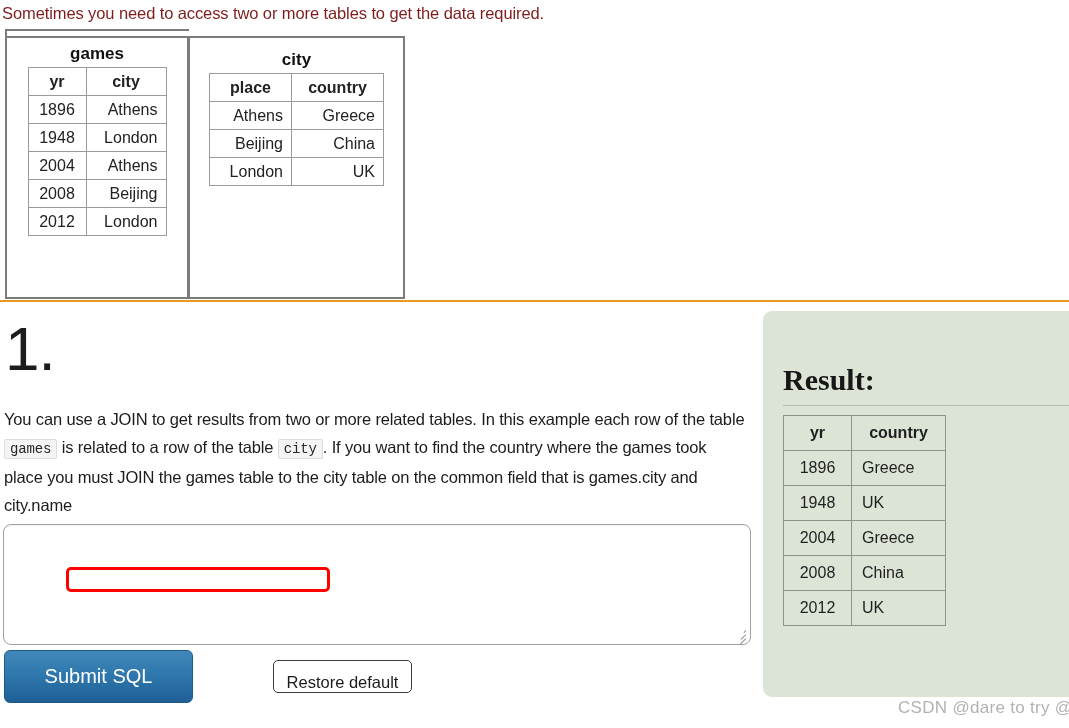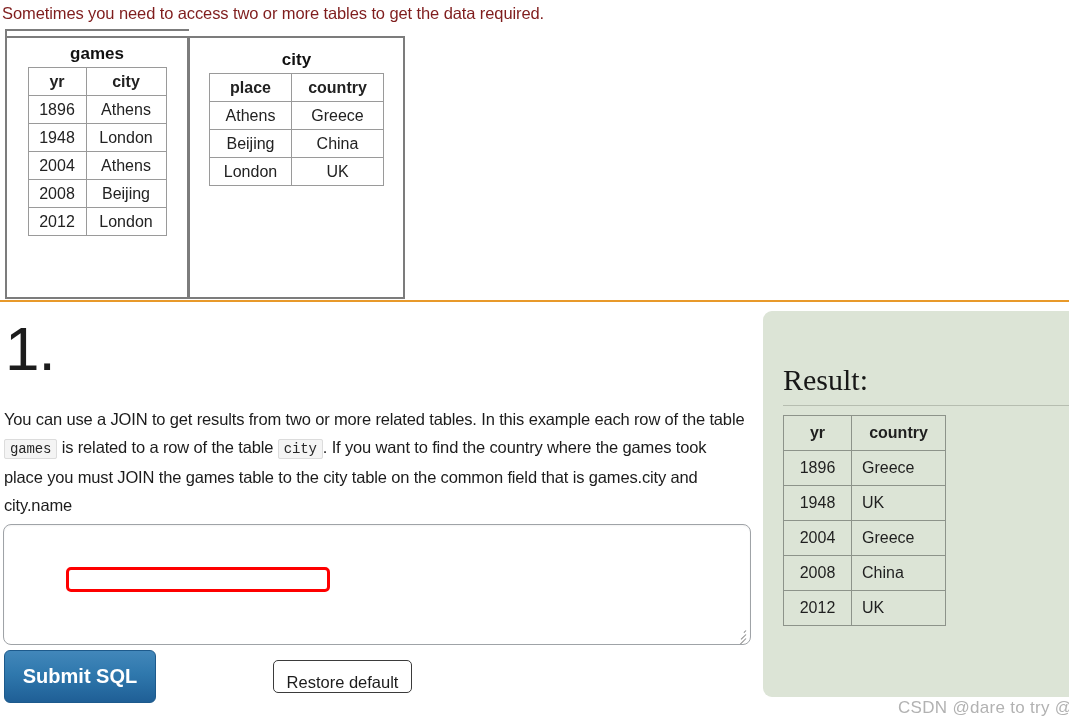--- a/index.html
+++ b/index.html
@@ -74,21 +74,21 @@
     padding: 4px 8px;
     color: #222;
     line-height: 19px;
     white-space: nowrap;
   }
   table.schema th {
     font-weight: bold;
     text-align: center;
     font-size: 16px;
   }
-  table.schema td { text-align: center; }
+  table.schema td { text-align: right; }
   table.schema td.num { text-align: center; }
   #games-table th:nth-child(1), #games-table td:nth-child(1) { width: 58px; }
   #games-table th:nth-child(2), #games-table td:nth-child(2) { width: 80px; }
   #city-table th:nth-child(1), #city-table td:nth-child(1) { width: 82px; }
   #city-table th:nth-child(2), #city-table td:nth-child(2) { width: 92px; }
 
   
   #divider {
     position: absolute;
     left: 0; top: 300px;
@@ -170,30 +170,29 @@
     transform-origin: right center;
   }
   #resize-grip span:nth-child(1) { bottom: 3px;  width: 11px; }
   #resize-grip span:nth-child(2) { bottom: 7px;  width: 7px;  }
   #resize-grip span:nth-child(3) { bottom: 11px; width: 3px;  }
 
   
   #submit-sql {
     position: absolute;
     left: 4px; top: 650px;
-    width: 152px; height: 53px;
+    width: 189px; height: 53px;
     border: 1px solid #1d5a8c;
     border-radius: 6px;
     background: linear-gradient(to bottom, #4287ba 0%, #2f78ad 45%, #1f5f96 100%);
     color: #ffffff;
     font-size: 20px;
     font-family: "Liberation Sans", sans-serif;
     cursor: pointer;
     padding: 12px;
-    font-weight: bold;
   }
   #restore-default {
     position: absolute;
     left: 273px; top: 660px;
     width: 139px; height: 33px;
     border: 1px solid #3b3b3b;
     border-radius: 5px;
     background: #ffffff;
     color: #1c1c1c;
     font-size: 16.5px;
@@ -211,21 +210,21 @@
     border-radius: 9px 0 0 9px;
     box-shadow: 1px 0 0 rgba(0,0,0,0.06);
   }
   #result-heading {
     position: absolute;
     left: 20px; top: 52px;
     font-family: "Liberation Serif", serif;
     font-size: 30px;
     line-height: 34px;
     color: #171717;
-    font-weight: 400;
+    font-weight: 700;
   }
   #result-hr {
     position: absolute;
     left: 20px; top: 94px;
     width: 286px; height: 1px;
     background: #b6bdb0;
   }
   #result-table {
     position: absolute;
     left: 20px; top: 104px;

